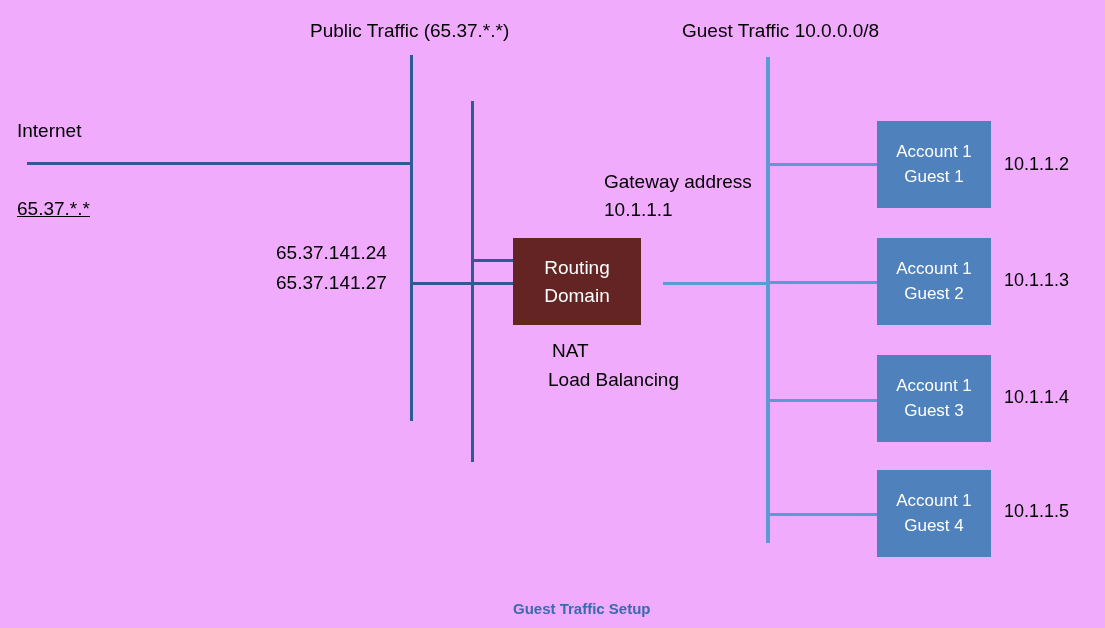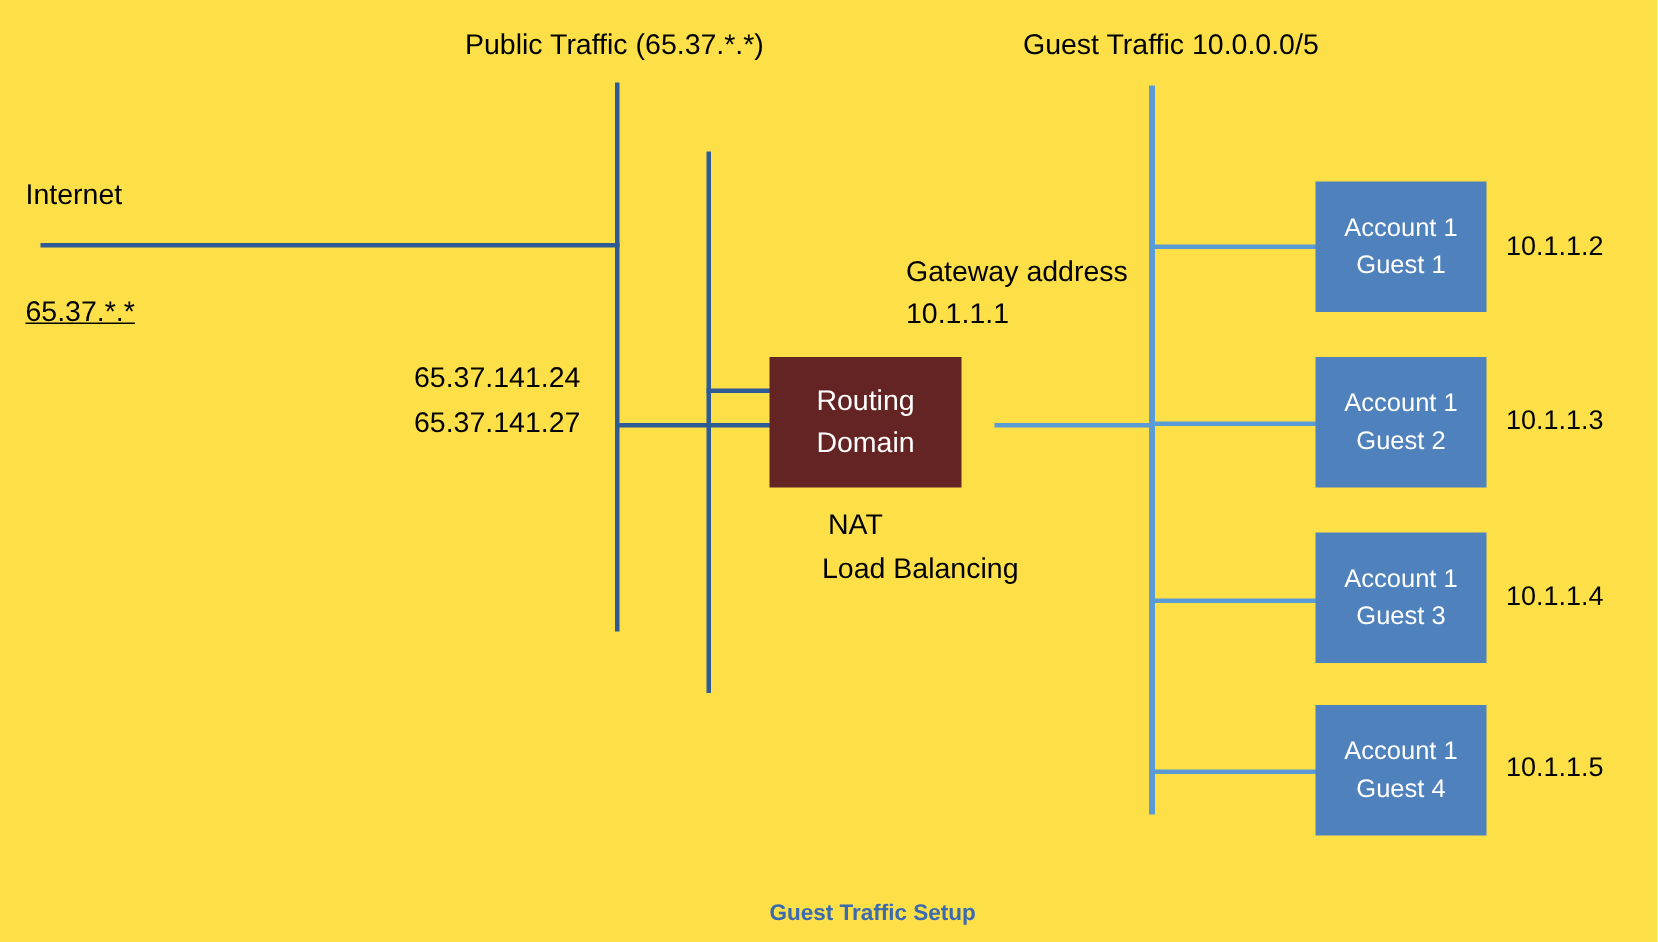--- a/index.html
+++ b/index.html
@@ -9,21 +9,21 @@
     background: #ffffff;
   }
   body {
     font-family: "Liberation Sans", sans-serif;
     color: #000000;
   }
   #canvas {
     position: relative;
     width: 1105px;
     height: 628px;
-    background: #fde047;
+    background: #f0abfc;
     overflow: hidden;
   }
   
   .line {
     position: absolute;
   }
   .vline-dark {
     width: 3px;
     background: #2E5B96;
   }
@@ -76,21 +76,21 @@
   }
 </style>
 </head>
 <body>
 
 <div id="canvas">
 
   <div class="label label-lg" style="left:310px; top:18px;">Public Traffic (65.37.*.*)</div>
 
 
-  <div class="label label-lg" style="left:682px; top:18px;">Guest Traffic 10.0.0.0/5</div>
+  <div class="label label-lg" style="left:682px; top:18px;">Guest Traffic 10.0.0.0/8</div>
 
   <div class="line vline-dark" style="left:410px; top:55px; height:366px;"></div>
 
   <div class="line vline-dark" style="left:471px; top:101px; height:361px;"></div>
 
   <div class="line vline-light" style="left:766px; top:57px; height:486px;"></div>
 
   <div class="label label-lg" style="left:17px; top:118px;">Internet</div>
 
   <div class="line hline-dark" style="left:27px; top:162px; width:386px;"></div>

